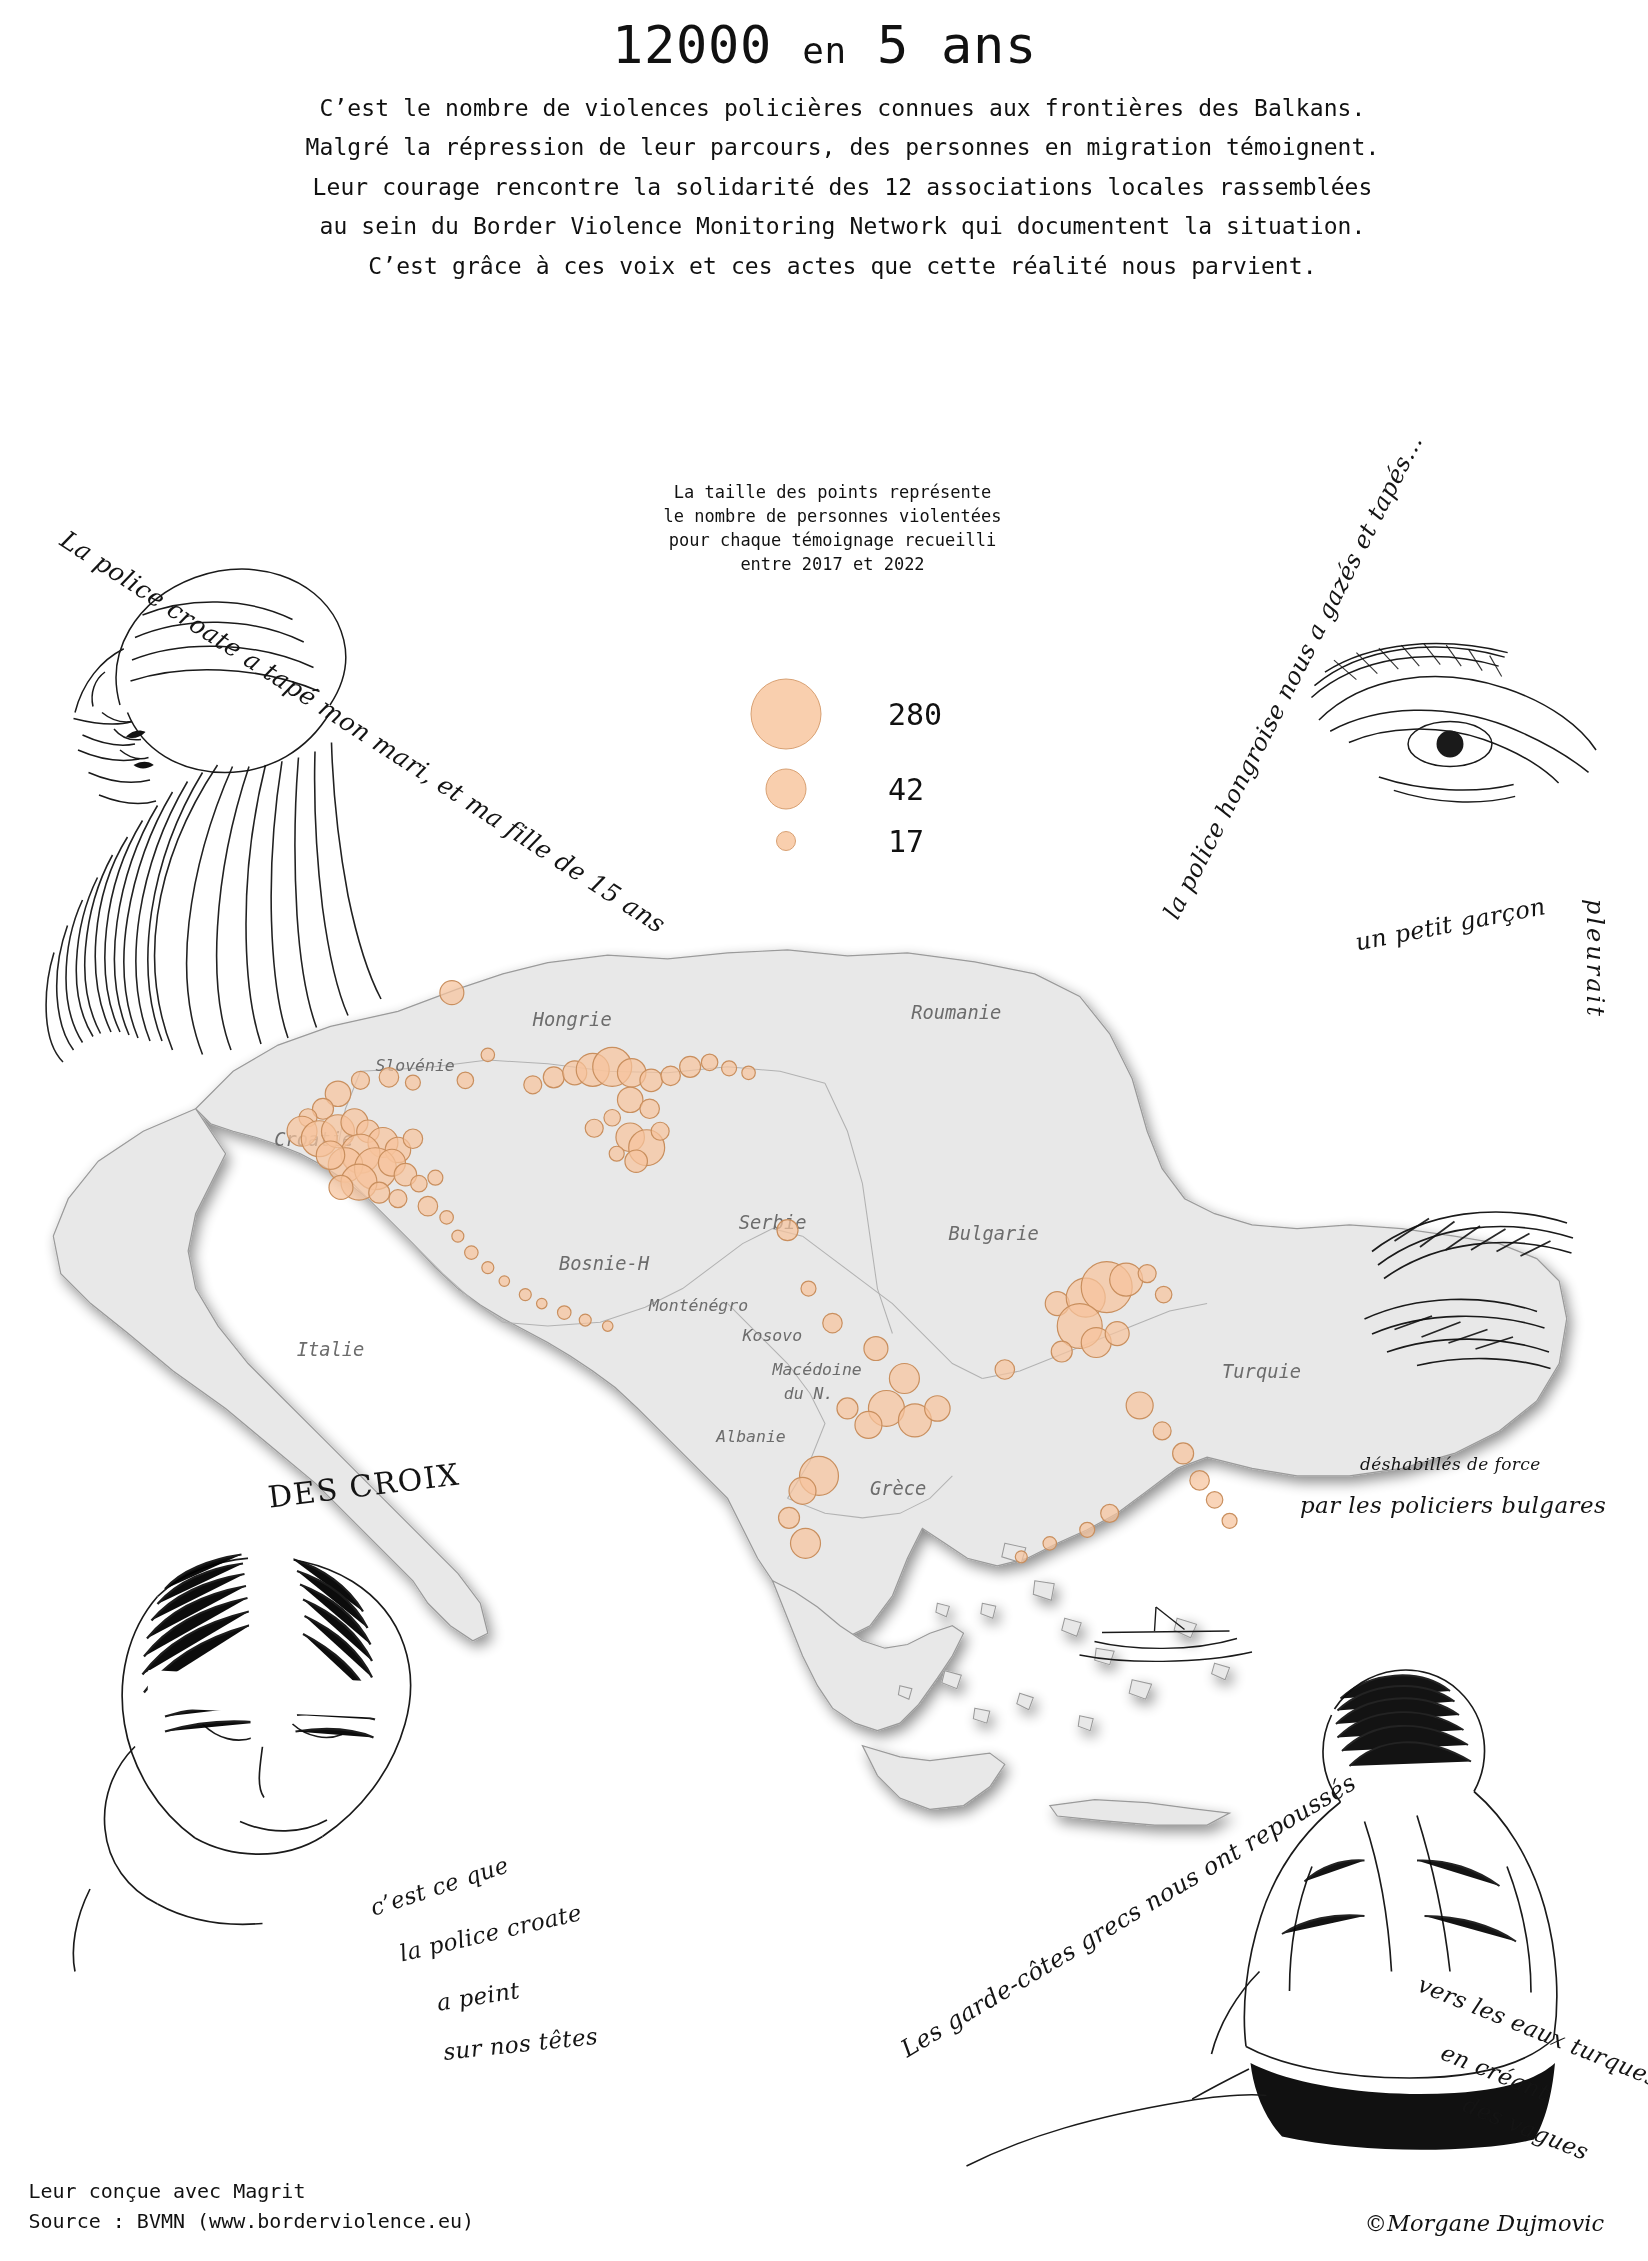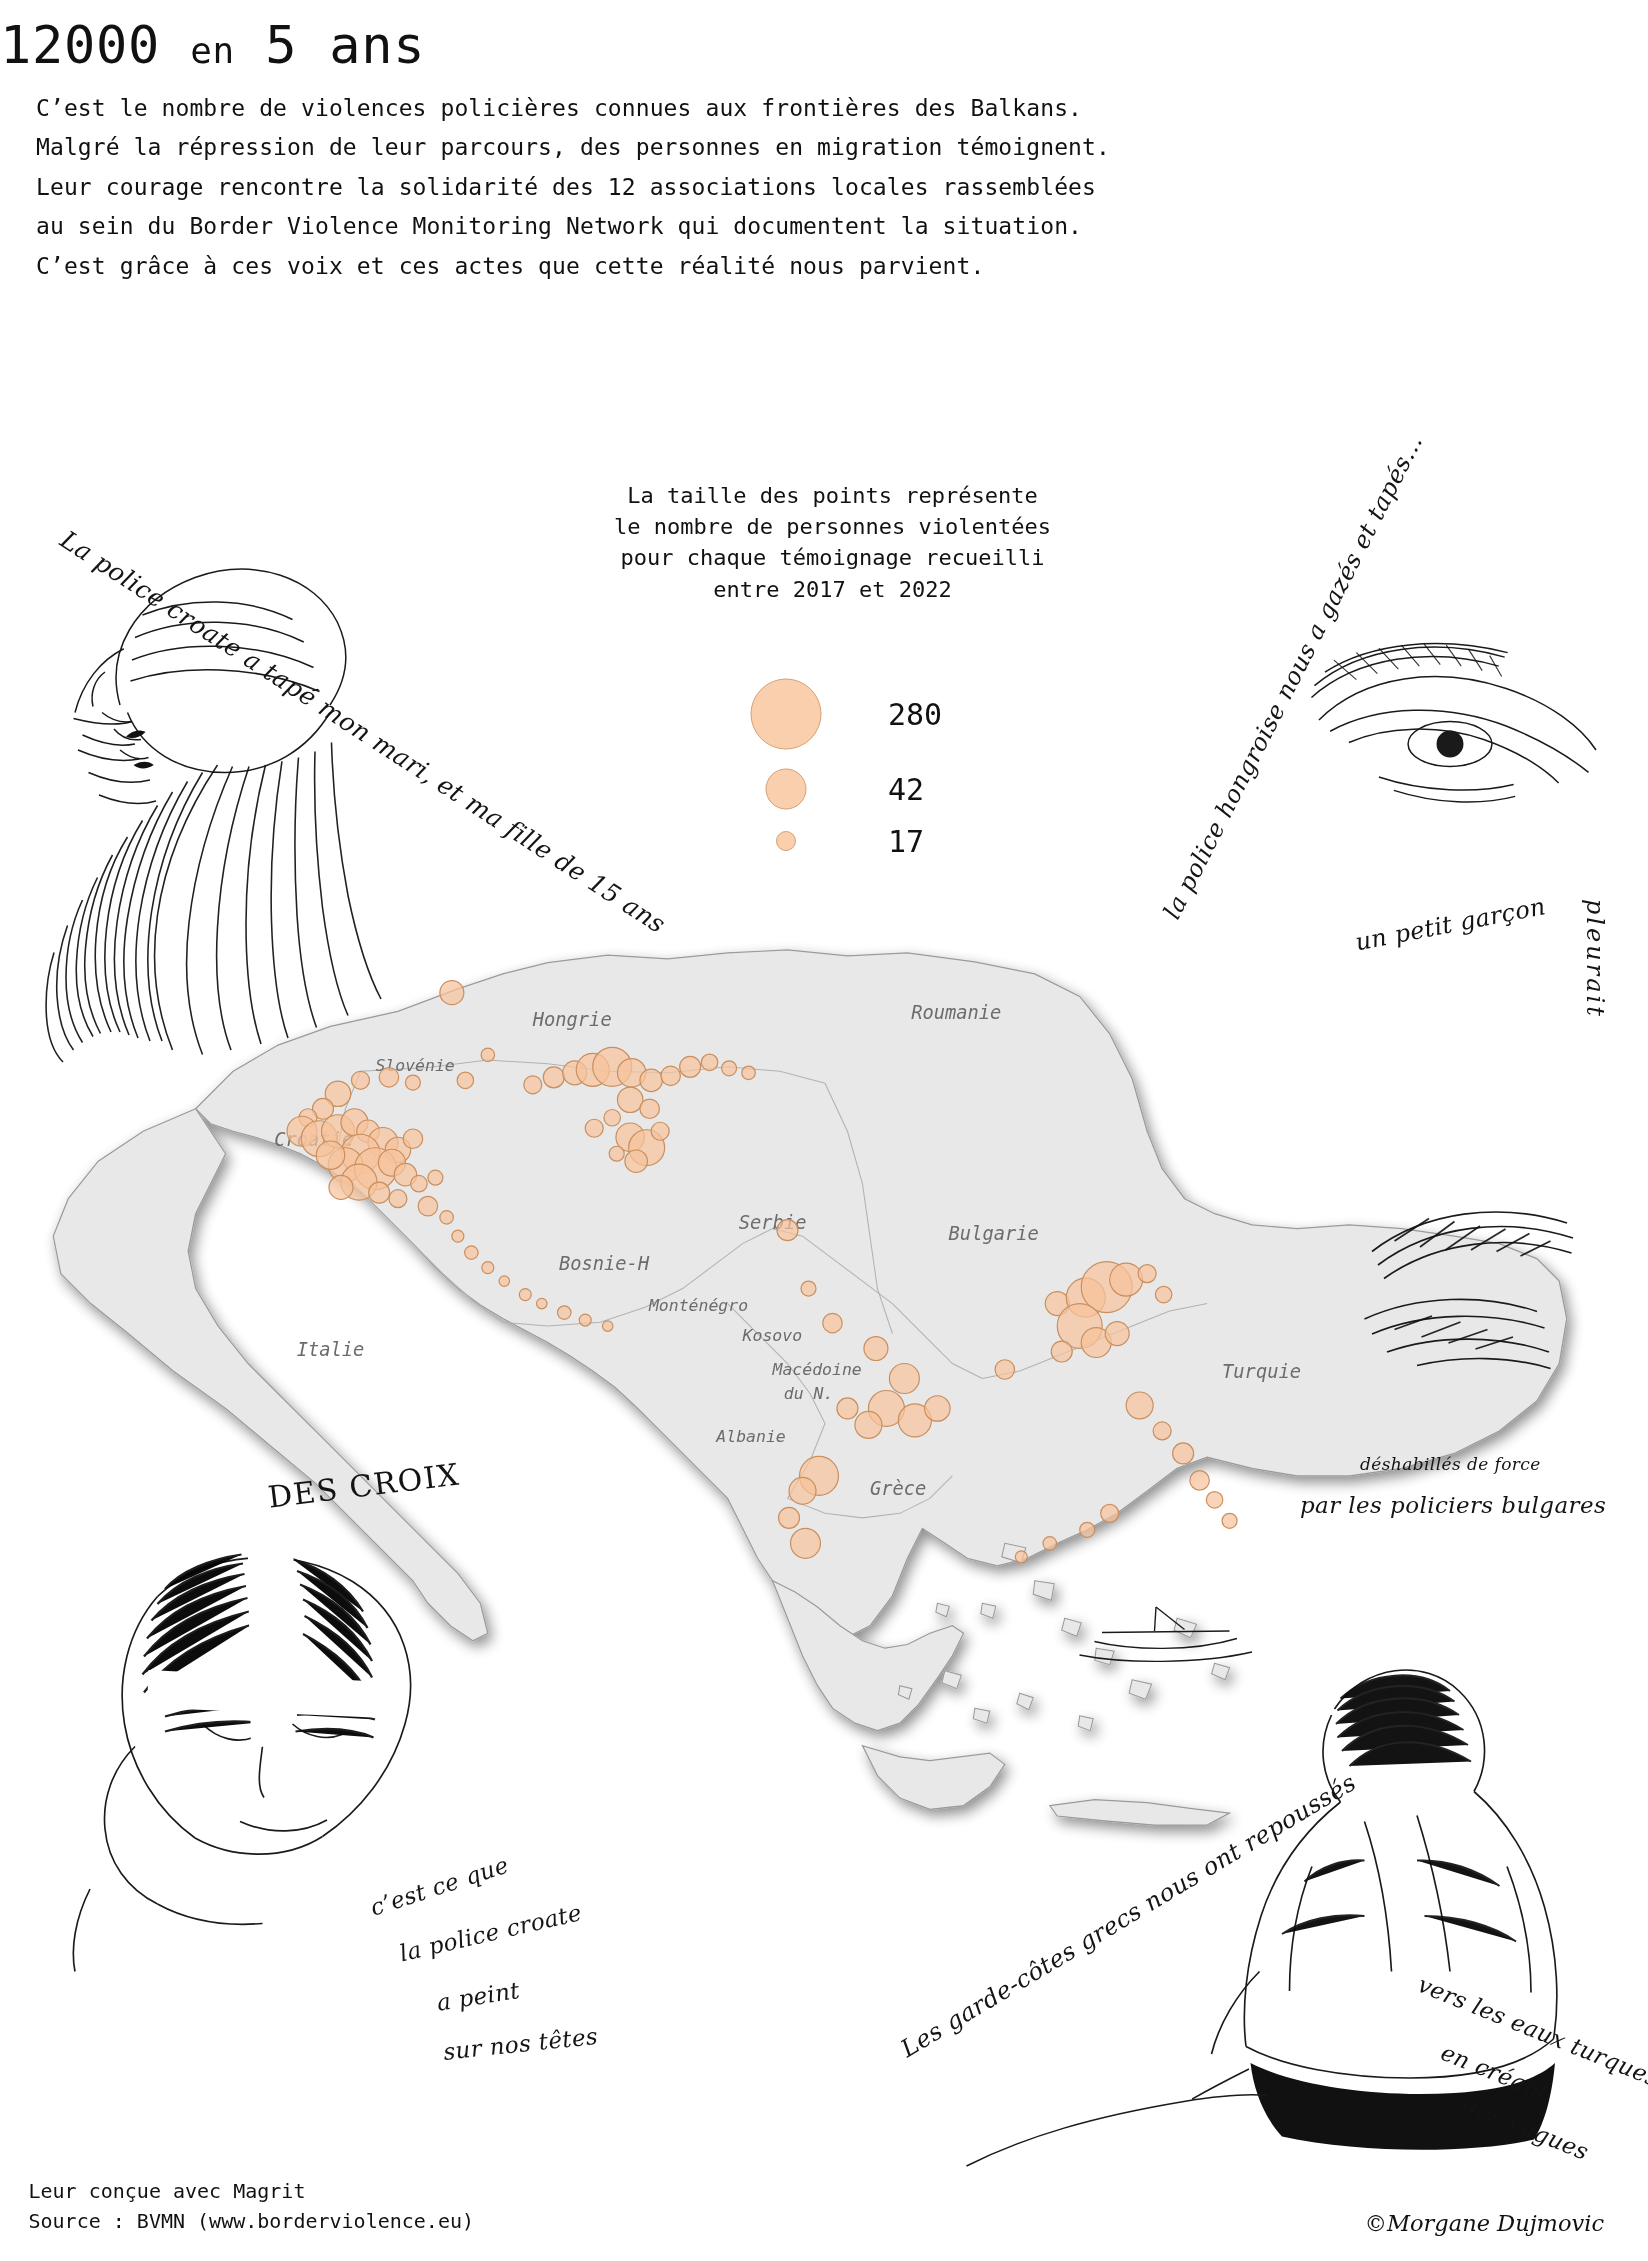--- a/index.html
+++ b/index.html
@@ -15,21 +15,21 @@
     color: #111111;
     overflow: hidden;
   }
 
   
   #header {
     position: absolute;
     top: 15px;
     left: 0;
     width: 1649px;
-    text-align: left;
+    text-align: center;
   }
   #title {
     font-size: 49px;
     letter-spacing: 0.7px;
     font-weight: normal;
     margin: 0 0 13.5px 0;
     font-family: "DejaVu Sans Mono", monospace;
   }
   #title .num { font-size: 52px; }
   #title .small { font-size: 36px; }
@@ -41,21 +41,21 @@
     margin-left: 36px;
   }
 
   
   #legend-caption {
     position: absolute;
     top: 480px;
     left: 525px;
     width: 615px;
     text-align: center;
-    font-size: 22px;
+    font-size: 17px;
     line-height: 1.42;
   }
   #legend-symbols {
     position: absolute;
     top: 675px;
     left: 749px;
     width: 285px;
     height: 202px;
   }
   .legend-row {

